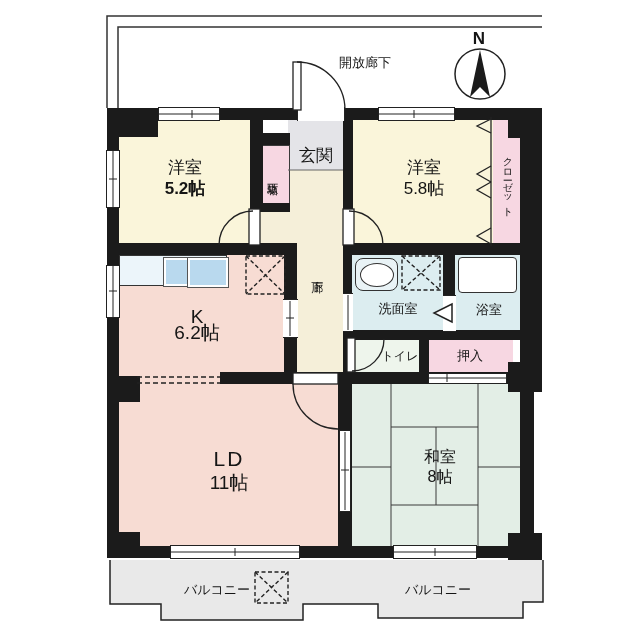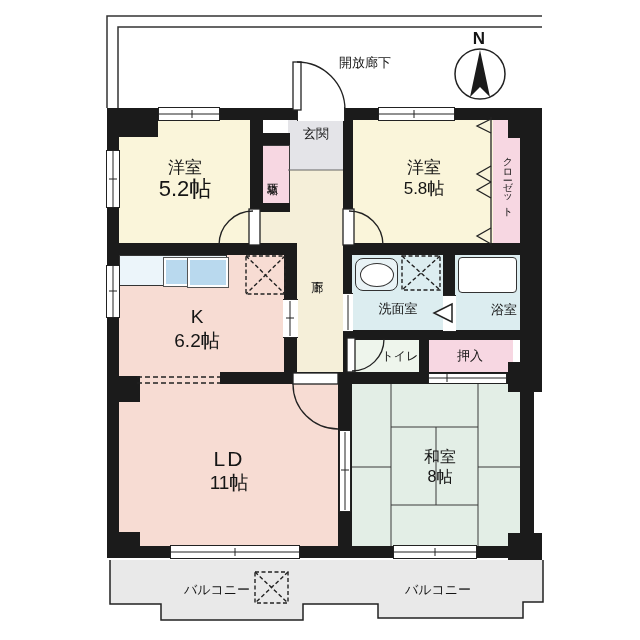--- a/index.html
+++ b/index.html
@@ -180,35 +180,35 @@
       <line x1="436" y1="427" x2="436" y2="505"></line>
       <line x1="352" y1="467" x2="391" y2="467"></line>
       <line x1="478" y1="467" x2="520" y2="467"></line>
     </g>
   </svg>
 
   <div class="lbl" style="left:365px;top:63px;font-size:13px;">開放廊下</div>
   <div class="lbl" style="left:479px;top:39px;font-size:17px;font-weight:600;">N</div>
 
   <div class="lbl" style="left:185px;top:168px;font-size:17px;">洋室</div>
-  <div class="lbl" style="left:185px;top:189px;font-size:22px;">5.2帖</div>
+  <div class="lbl" style="left:185px;top:189px;font-size:17px;font-weight:bold;">5.2帖</div>
 
   <div class="lbl" style="left:424px;top:168px;font-size:17px;">洋室</div>
   <div class="lbl" style="left:424px;top:189px;font-size:17px;">5.8帖</div>
 
-  <div class="lbl" style="left:316px;top:134px;font-size:13px;">玄関</div>
+  <div class="lbl" style="left:316px;top:156px;font-size:17px;">玄関</div>
   <div class="lbl vert" style="left:272px;top:176px;font-size:11px;">下駄箱</div>
   <div class="lbl vert" style="left:507px;top:181px;font-size:10px;">クローゼット</div>
   <div class="lbl vert" style="left:317px;top:272px;font-size:12px;">廊下</div>
 
   <div class="lbl" style="left:398px;top:309px;font-size:13px;">洗面室</div>
-  <div class="lbl" style="left:504px;top:310px;font-size:13px;">浴室</div>
+  <div class="lbl" style="left:489px;top:310px;font-size:13px;">浴室</div>
 
   <div class="lbl" style="left:197px;top:317px;font-size:19px;">K</div>
-  <div class="lbl" style="left:197px;top:341px;font-size:19px;">6.2帖</div>
+  <div class="lbl" style="left:197px;top:333px;font-size:19px;">6.2帖</div>
 
   <div class="lbl" style="left:400px;top:356px;font-size:12px;">トイレ</div>
   <div class="lbl" style="left:470px;top:357px;font-size:13px;font-family:Liberation Mono, monospace;">押入</div>
 
   <div class="lbl" style="left:229px;top:459px;font-size:21px;letter-spacing:2px;">LD</div>
   <div class="lbl" style="left:229px;top:483px;font-size:19px;">11帖</div>
 
   <div class="lbl" style="left:440px;top:457px;font-size:16px;">和室</div>
   <div class="lbl" style="left:440px;top:477px;font-size:16px;">8帖</div>
 

